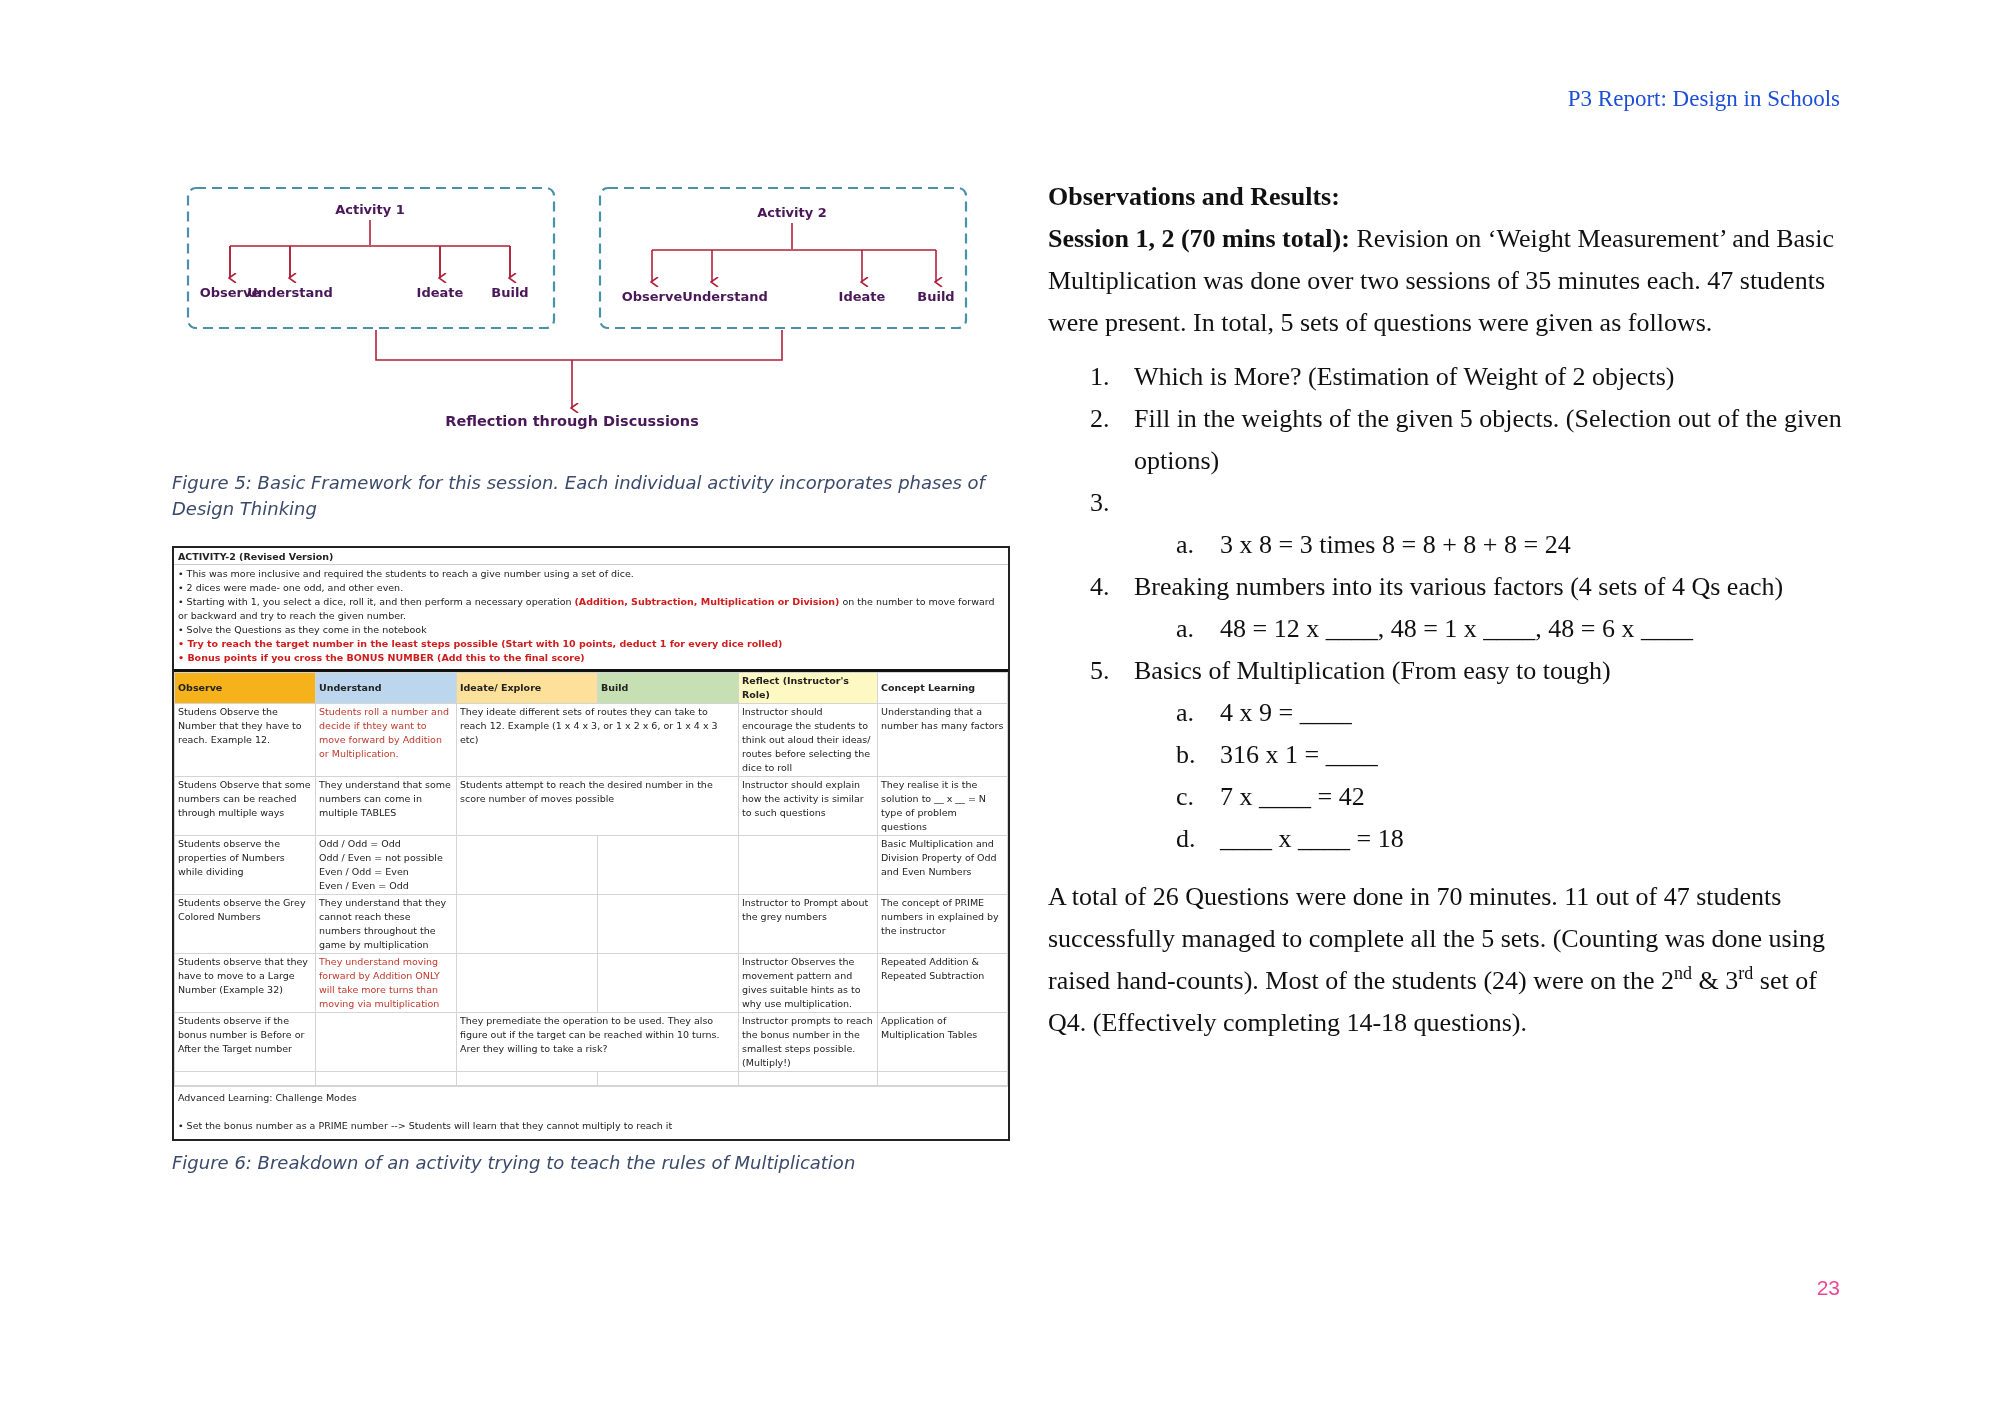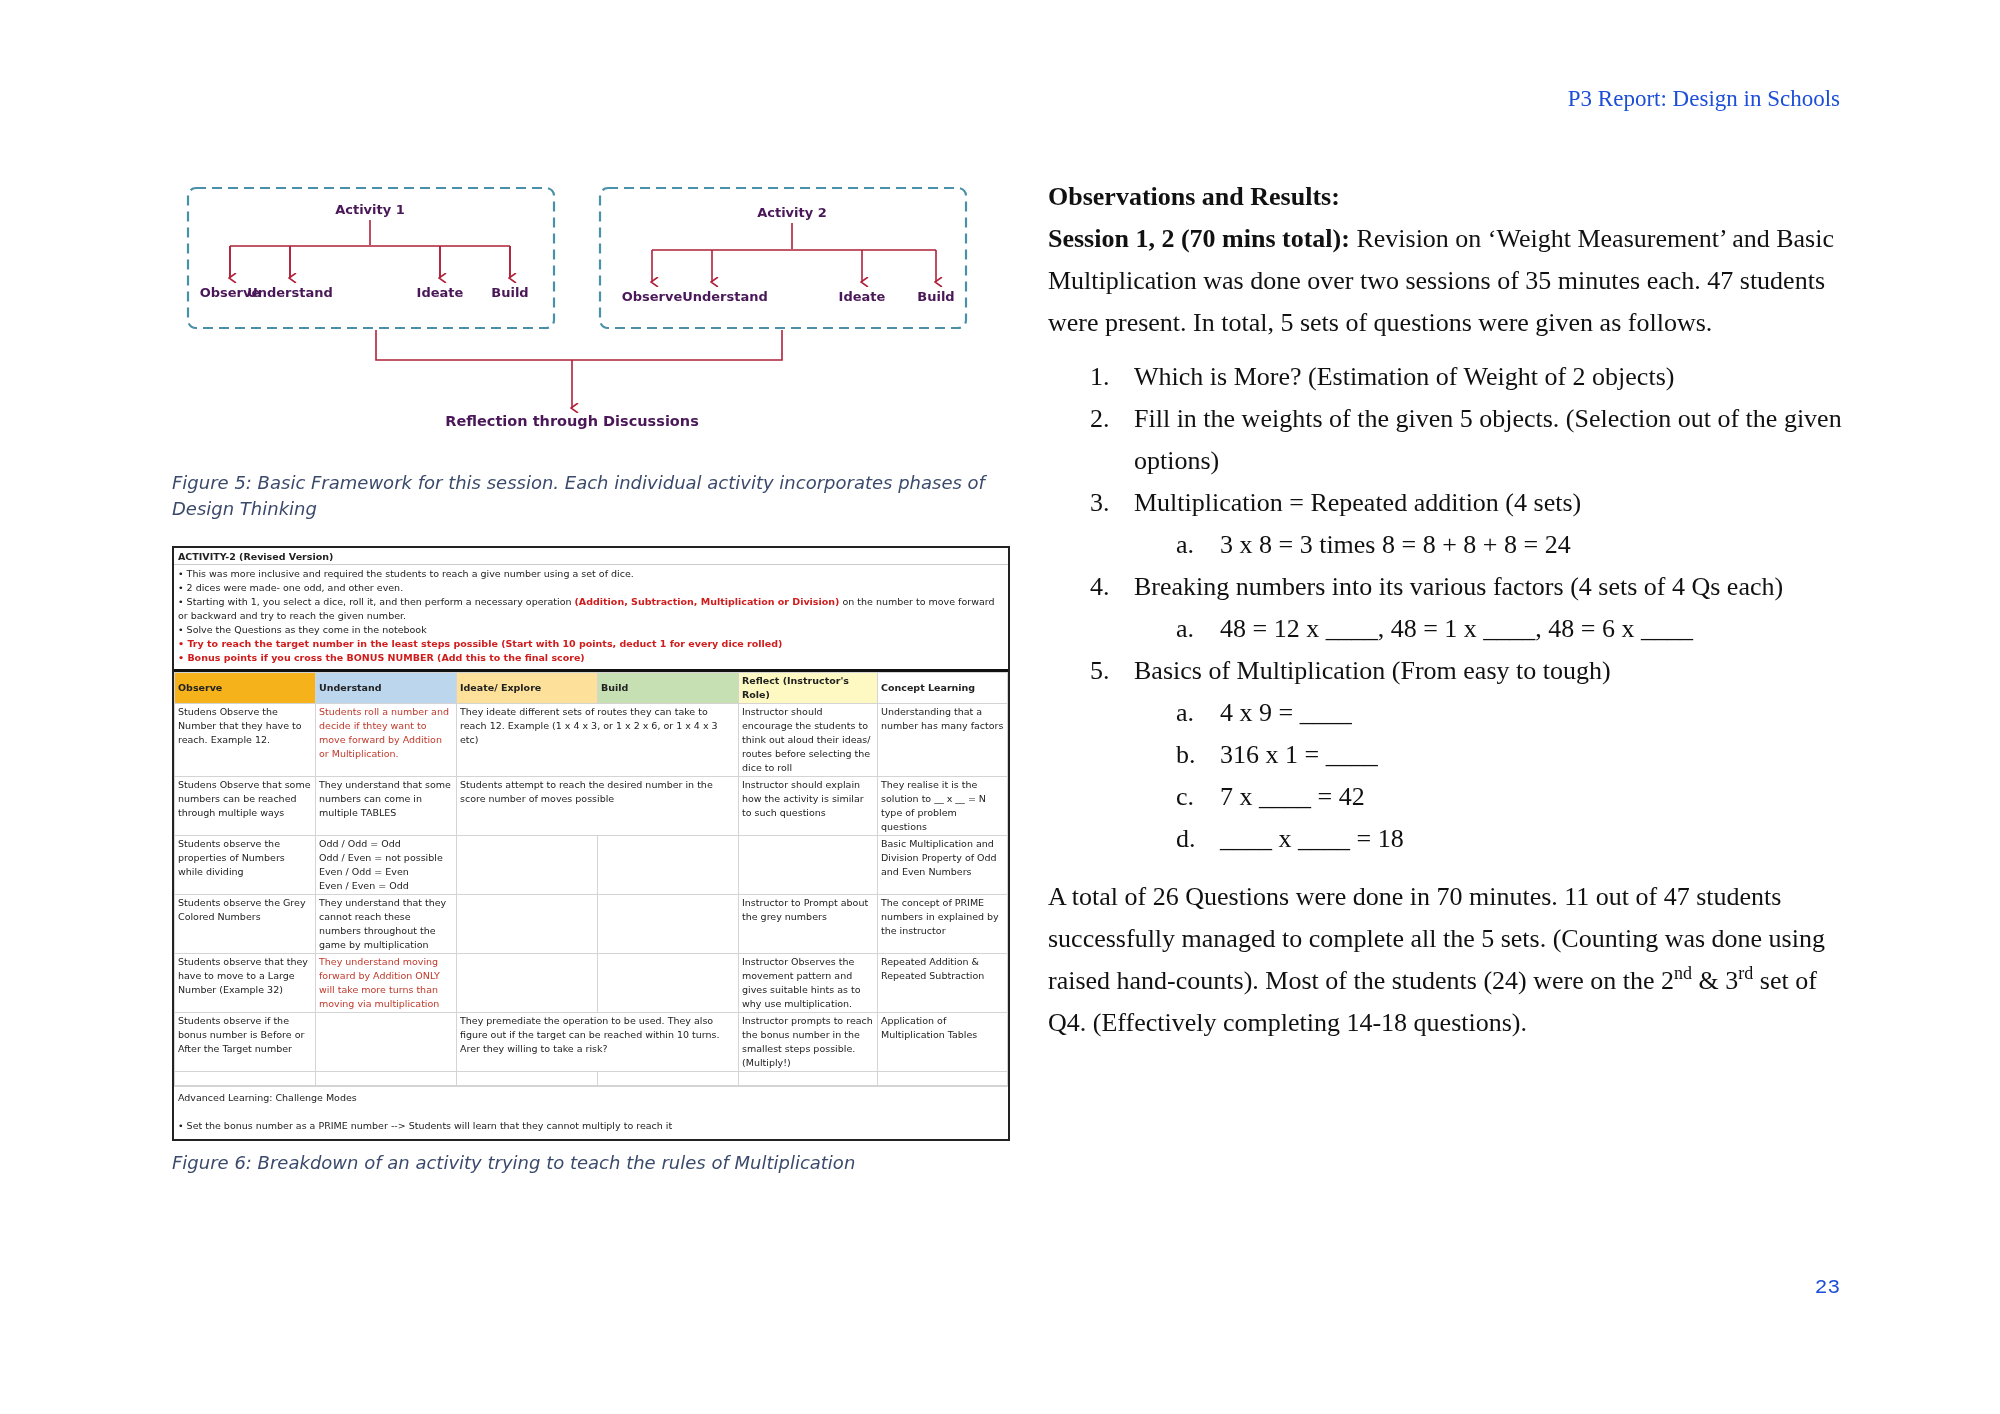--- a/index.html
+++ b/index.html
@@ -32,21 +32,21 @@
   .right{position:absolute;left:1048px;top:176px;width:800px;font-size:26px;line-height:42px;}
   .right p{margin:0;}
   .right .h{font-weight:bold;}
   .right b{font-weight:bold;}
   ol.q{margin:12px 0 0 0;padding:0;list-style:none;}
   ol.q li{display:flex;}
   ol.q .num{width:86px;text-align:left;padding-left:42px;box-sizing:border-box;flex:none;}
   ol.q .txt{flex:1;}
   .summary{margin-top:16px !important;}
   sup{font-size:18px;line-height:0;}
-  .pageno{position:absolute;right:160px;top:1276px;font-family:Liberation Mono, monospace;font-size:21px;color:#1d4ed8;margin-left:12px;}
+  .pageno{position:absolute;right:160px;top:1276px;font-family:Liberation Sans, sans-serif;font-size:21px;color:#ec4899;margin-left:12px;}
   .t{font-family:"DejaVu Sans",sans-serif;font-weight:bold;fill:#4a1858;font-size:13px;}
 </style>
 </head>
 <body>
 
 <div class="header">P3 Report: Design in Schools</div>
 
 <div class="diagram">
   <svg viewBox="0 0 800 260" xmlns="http://www.w3.org/2000/svg">
     <defs>
@@ -190,21 +190,20 @@
       <li>
         <span class="num">1.</span>
         <span class="txt">Which is More? (Estimation of Weight of 2 objects)</span>
       </li>
       <li>
         <span class="num">2.</span>
         <span class="txt">Fill in the weights of the given 5 objects. (Selection out of the given options)</span>
       </li>
       <li>
         <span class="num">3.</span>
-        <span class="txt">Multiplication = Repeated addition (4 sets)</span>
       </li>
       <li>
         <span class="num" style="width:172px;padding-left:128px;box-sizing:border-box;flex:none">a.</span>
         <span class="txt">3 x 8 = 3 times 8 = 8 + 8 + 8 = 24</span>
       </li>
       <li>
         <span class="num">4.</span>
         <span class="txt">Breaking numbers into its various factors (4 sets of 4 Qs each)</span>
       </li>
       <li>

